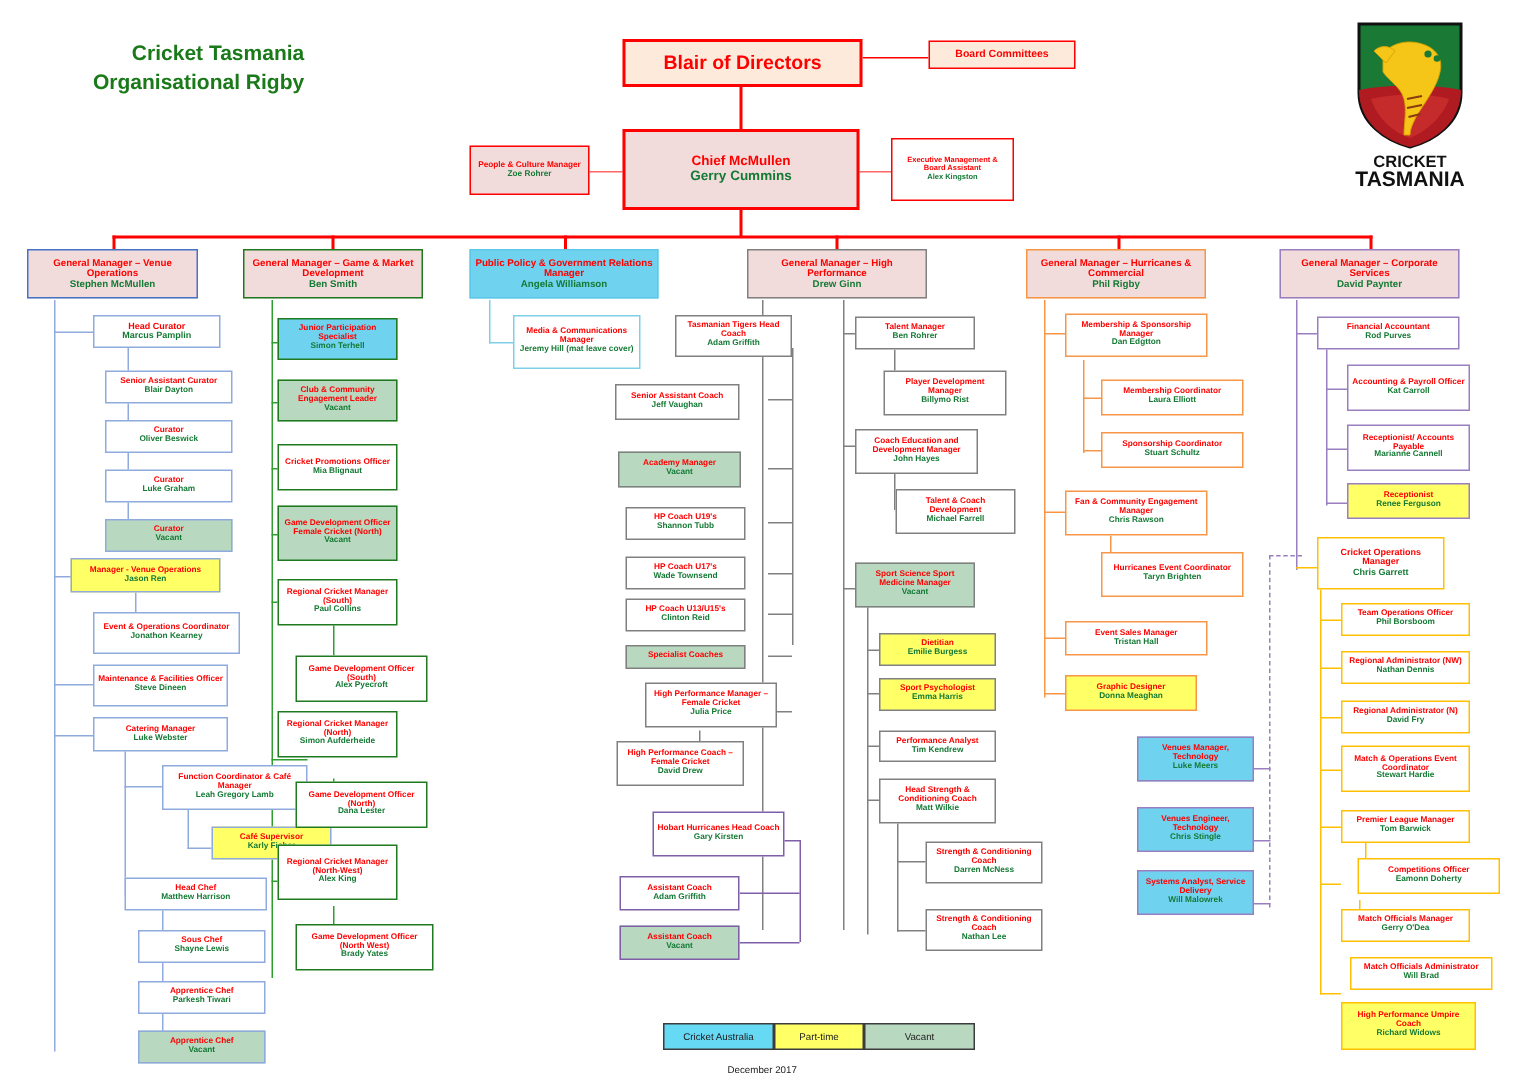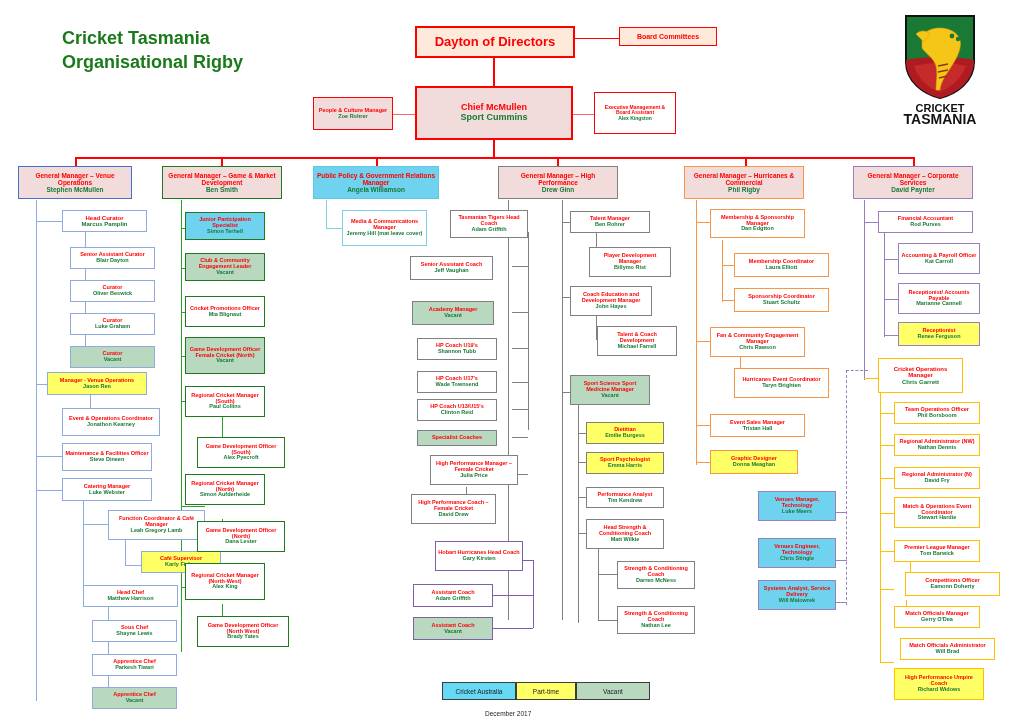--- a/index.html
+++ b/index.html
@@ -13,21 +13,21 @@
   .box .t{color:#ff0000;font-weight:bold;}
   .box .n{color:#157a35;font-weight:bold;}
 
   
   .s5{font-size:5px}.s55{font-size:5.5px}.s6{font-size:6px}.s65{font-size:6.5px}
   .s7{font-size:7px}.s9{font-size:9px}.s13{font-size:13px}
 
   
   .ln{position:absolute;background:#000;}
 
-  .title{position:absolute;color:#1a7a1a;font-weight:bold;font-size:18px;line-height:1.35;}
+  .title{position:absolute;color:#1a7a1a;font-weight:bold;font-size:14px;line-height:1.35;text-align:right;}
 
   .legend-cell{position:absolute;box-sizing:border-box;border:1px solid #3c3c3c;
       display:flex;align-items:center;justify-content:center;font-size:6.5px;color:#222;}
   .datestamp{position:absolute;font-size:6.5px;color:#222;}
 
   
   .logo{position:absolute;}
   .logo-txt{position:absolute;text-align:center;font-weight:bold;color:#111;line-height:1.0;}
 </style>
 </head>
@@ -184,30 +184,30 @@
   <div class="ln" style="left:880px;top:445px;width:14px;height:1.2px;background:#ffc000;"></div>
   <div class="ln" style="left:880px;top:478px;width:14px;height:1.2px;background:#ffc000;"></div>
   <div class="ln" style="left:880px;top:513px;width:14px;height:1.2px;background:#ffc000;"></div>
   <div class="ln" style="left:880px;top:551px;width:14px;height:1.2px;background:#ffc000;"></div>
   <div class="ln" style="left:880px;top:589px;width:14px;height:1.2px;background:#ffc000;"></div>
   <div class="ln" style="left:880px;top:662px;width:14px;height:1.2px;background:#ffc000;"></div>
   <div class="ln" style="left:910px;top:562px;width:1.2px;height:22px;background:#ffc000;"></div>
   <div class="ln" style="left:906px;top:600px;width:1.2px;height:22px;background:#ffc000;"></div>
 
   <div class="box s13" style="left:415px;top:26px;width:160px;height:32px;background:#fdeada;border:2px solid #ff0000;">
-    <div class="t">Dayton of Directors</div>
+    <div class="t">Blair of Directors</div>
   </div>
 
   <div class="box s7" style="left:619px;top:27px;width:98px;height:19px;background:#fdeada;border:1.4px solid #ff0000;">
     <div class="t">Board Committees</div>
   </div>
 
   <div class="box s9" style="left:415px;top:86px;width:158px;height:54px;background:#f2dcdb;border:2px solid #ff0000;">
     <div class="t">Chief McMullen</div>
-    <div class="n">Sport Cummins</div>
+    <div class="n">Gerry Cummins</div>
   </div>
 
   <div class="box s55" style="left:313px;top:97px;width:80px;height:33px;background:#f2dcdb;border:1.4px solid #ff0000;">
     <div class="t">People &amp; Culture Manager</div>
     <div class="n">Zoe Rohrer</div>
   </div>
 
   <div class="box s5" style="left:594px;top:92px;width:82px;height:42px;background:#ffffff;border:1px solid #ff0000;">
     <div class="t">Executive Management &amp; Board Assistant</div>
     <div class="n">Alex Kingston</div>

